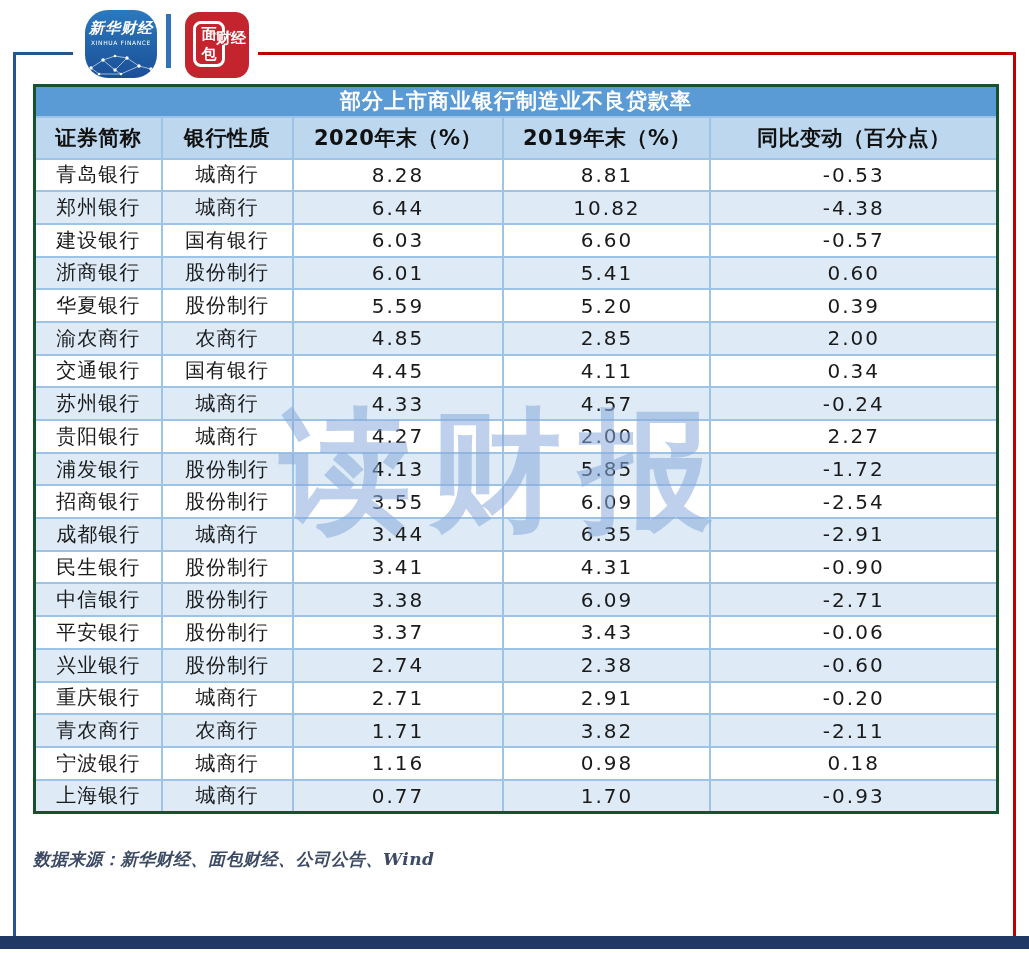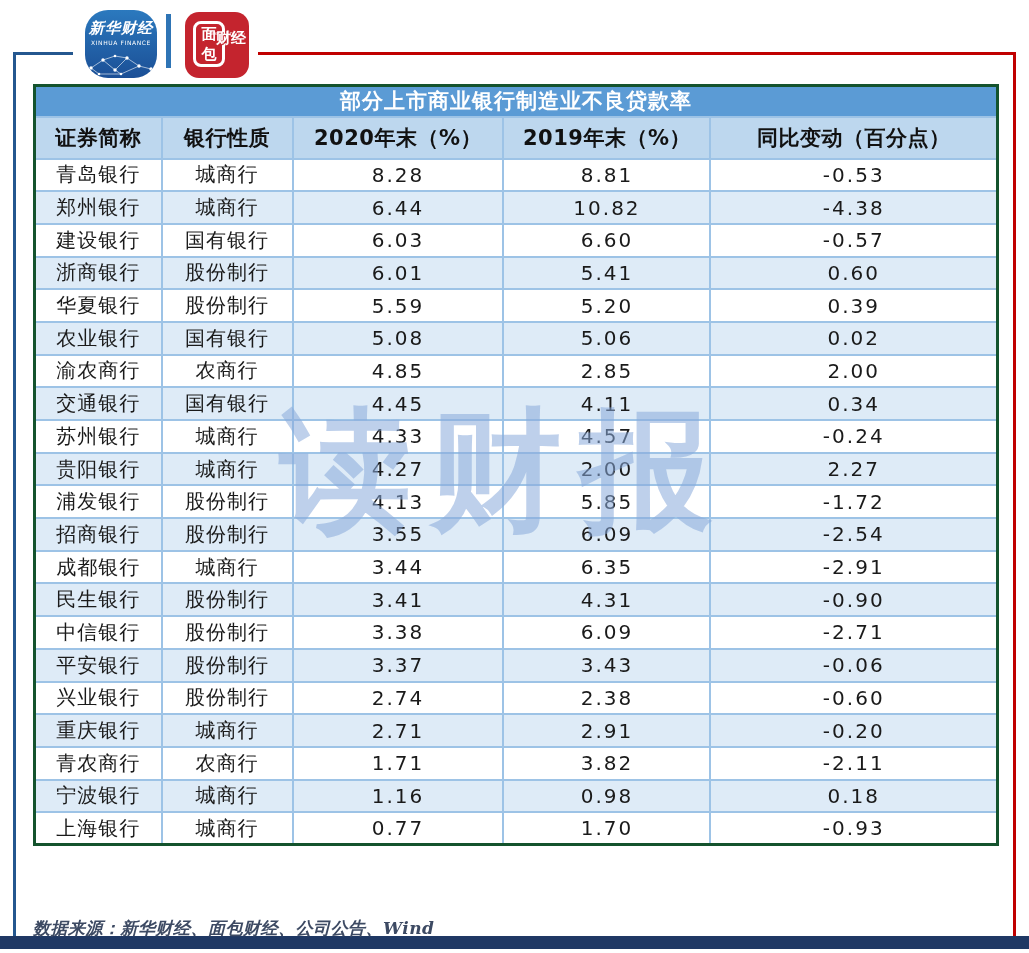--- a/index.html
+++ b/index.html
@@ -66,21 +66,21 @@
   
   .watermark {
     position:absolute; left:280px; top:404px; z-index:2;
     font-size:132px; font-weight:900; line-height:1;
     color:rgba(137,170,219,0.55); letter-spacing:18px;
     pointer-events:none; white-space:nowrap;
   }
 
   
   .source-note {
-    position:absolute; left:33px; top:917px; z-index:1;
+    position:absolute; left:33px; top:848px; z-index:1;
     font-family:"DejaVu Serif","Liberation Serif",serif; font-style:italic;
     font-size:17px; font-weight:bold; color:#3D4A63; letter-spacing:0.5px;
   }
 </style>
 </head>
 <body>
 
 <div class="frame-left"></div>
 <div class="frame-topleft"></div>
 <div class="frame-topright"></div>
@@ -171,27 +171,20 @@
           <td class="c-num">0.60</td>
         </tr>
         <tr>
           <td class="c-text">华夏银行</td>
           <td class="c-text">股份制行</td>
           <td class="c-num">5.59</td>
           <td class="c-num">5.20</td>
           <td class="c-num">0.39</td>
         </tr>
         <tr>
-          <td class="c-text">农业银行</td>
-          <td class="c-text">国有银行</td>
-          <td class="c-num">5.08</td>
-          <td class="c-num">5.06</td>
-          <td class="c-num">0.02</td>
-        </tr>
-        <tr>
           <td class="c-text">渝农商行</td>
           <td class="c-text">农商行</td>
           <td class="c-num">4.85</td>
           <td class="c-num">2.85</td>
           <td class="c-num">2.00</td>
         </tr>
         <tr>
           <td class="c-text">交通银行</td>
           <td class="c-text">国有银行</td>
           <td class="c-num">4.45</td>

